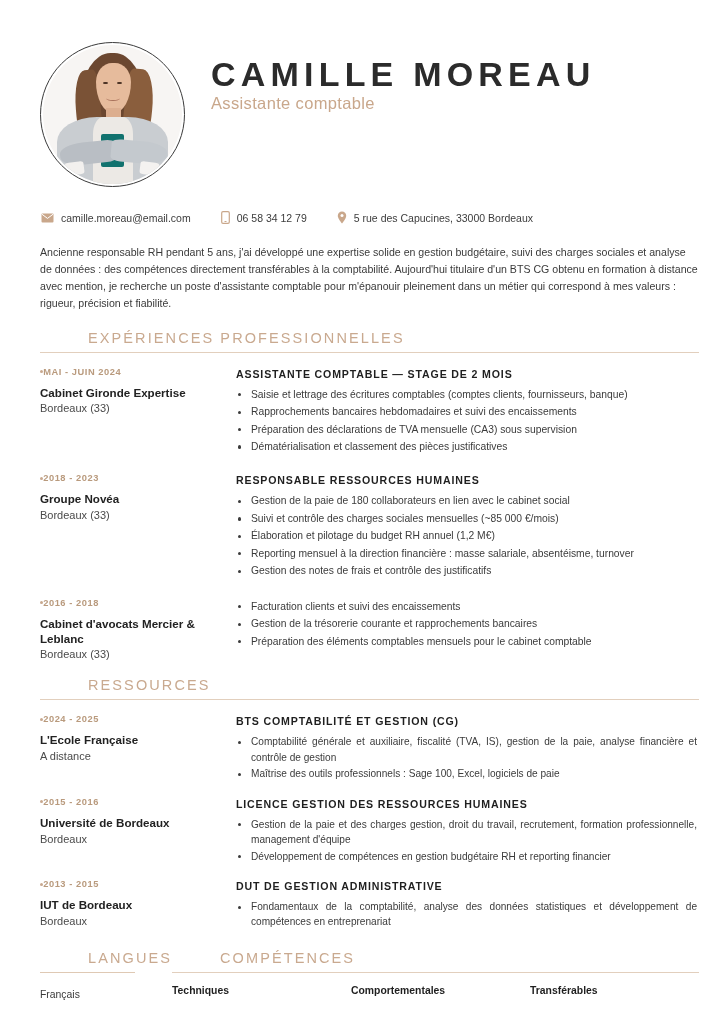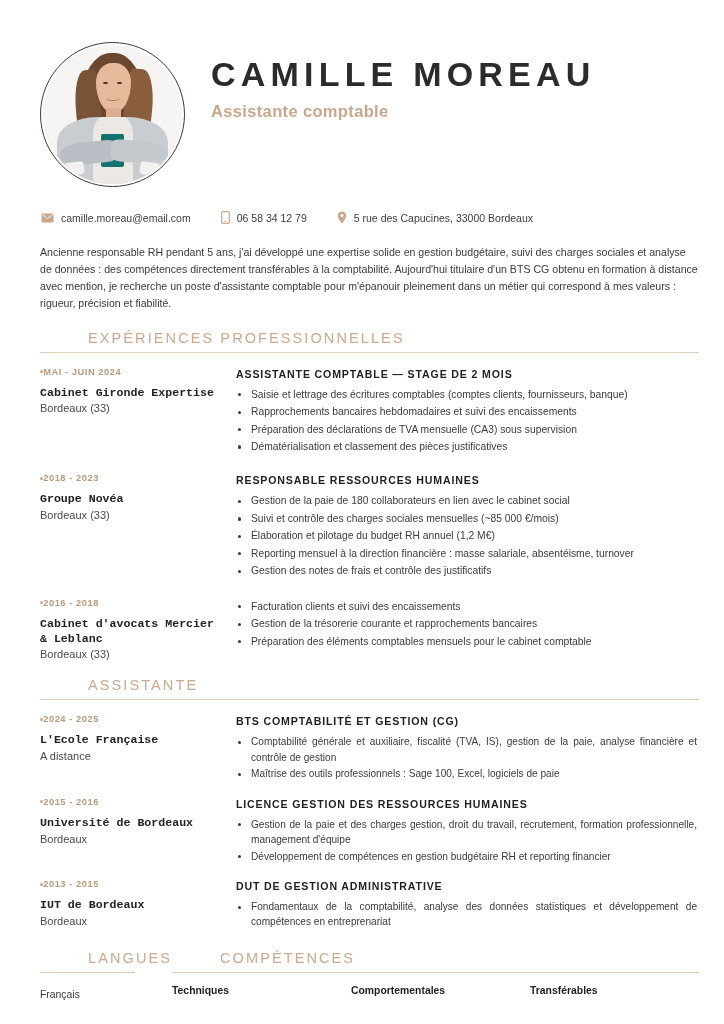--- a/index.html
+++ b/index.html
@@ -141,25 +141,24 @@
 
   .name {
     font-size: 34px;
     font-weight: 700;
     letter-spacing: 5.2px;
     color: #2b2b2b;
     line-height: 1.08;
     white-space: nowrap;
   }
   .job-title {
-    margin-top: 9px;
+    margin-top: 1px;
     font-size: 16.5px;
     color: #c9a78b;
     letter-spacing: 0.35px;
-    font-weight: bold;
   }
 
   
   .contact {
     display: flex;
     align-items: center;
     gap: 30px;
     margin-top: 24px;
     padding-left: 1px;
     font-size: 10.5px;
@@ -222,21 +221,20 @@
     border-radius: 50%;
     background: #c9a98f;
     flex: none;
   }
   .entry-org {
     margin-top: 9px;
     font-size: 11.6px;
     font-weight: 700;
     color: #222;
     line-height: 1.28;
-    font-family: Liberation Mono, monospace;
   }
   .entry-place {
     margin-top: 2px;
     font-size: 11px;
     color: #4a4a4a;
   }
 
   .entry-right { flex: 1; min-width: 0; padding-top: 1px; }
   .entry-role {
     font-size: 10.6px;
@@ -423,21 +421,21 @@
               <li class="justify">Facturation clients et suivi des encaissements</li>
               <li class="justify">Gestion de la trésorerie courante et rapprochements bancaires</li>
               <li class="justify">Préparation des éléments comptables mensuels pour le cabinet comptable</li>
             </ul>
           </div>
         </div>
       </div>
   </div>
 
   <div class="section formations">
-    <div class="section-head">ASSISTANTE</div>
+    <div class="section-head">RESSOURCES</div>
     <div class="rule"></div>
     <div class="entries" id="form-entries">
         <div class="entry">
           <div class="entry-left">
             <div class="entry-date">
               <span class="dot"></span>
               <span>2024 - 2025</span>
             </div>
             <div class="entry-org">L'Ecole Française</div>
             <div class="entry-place">A distance</div>

